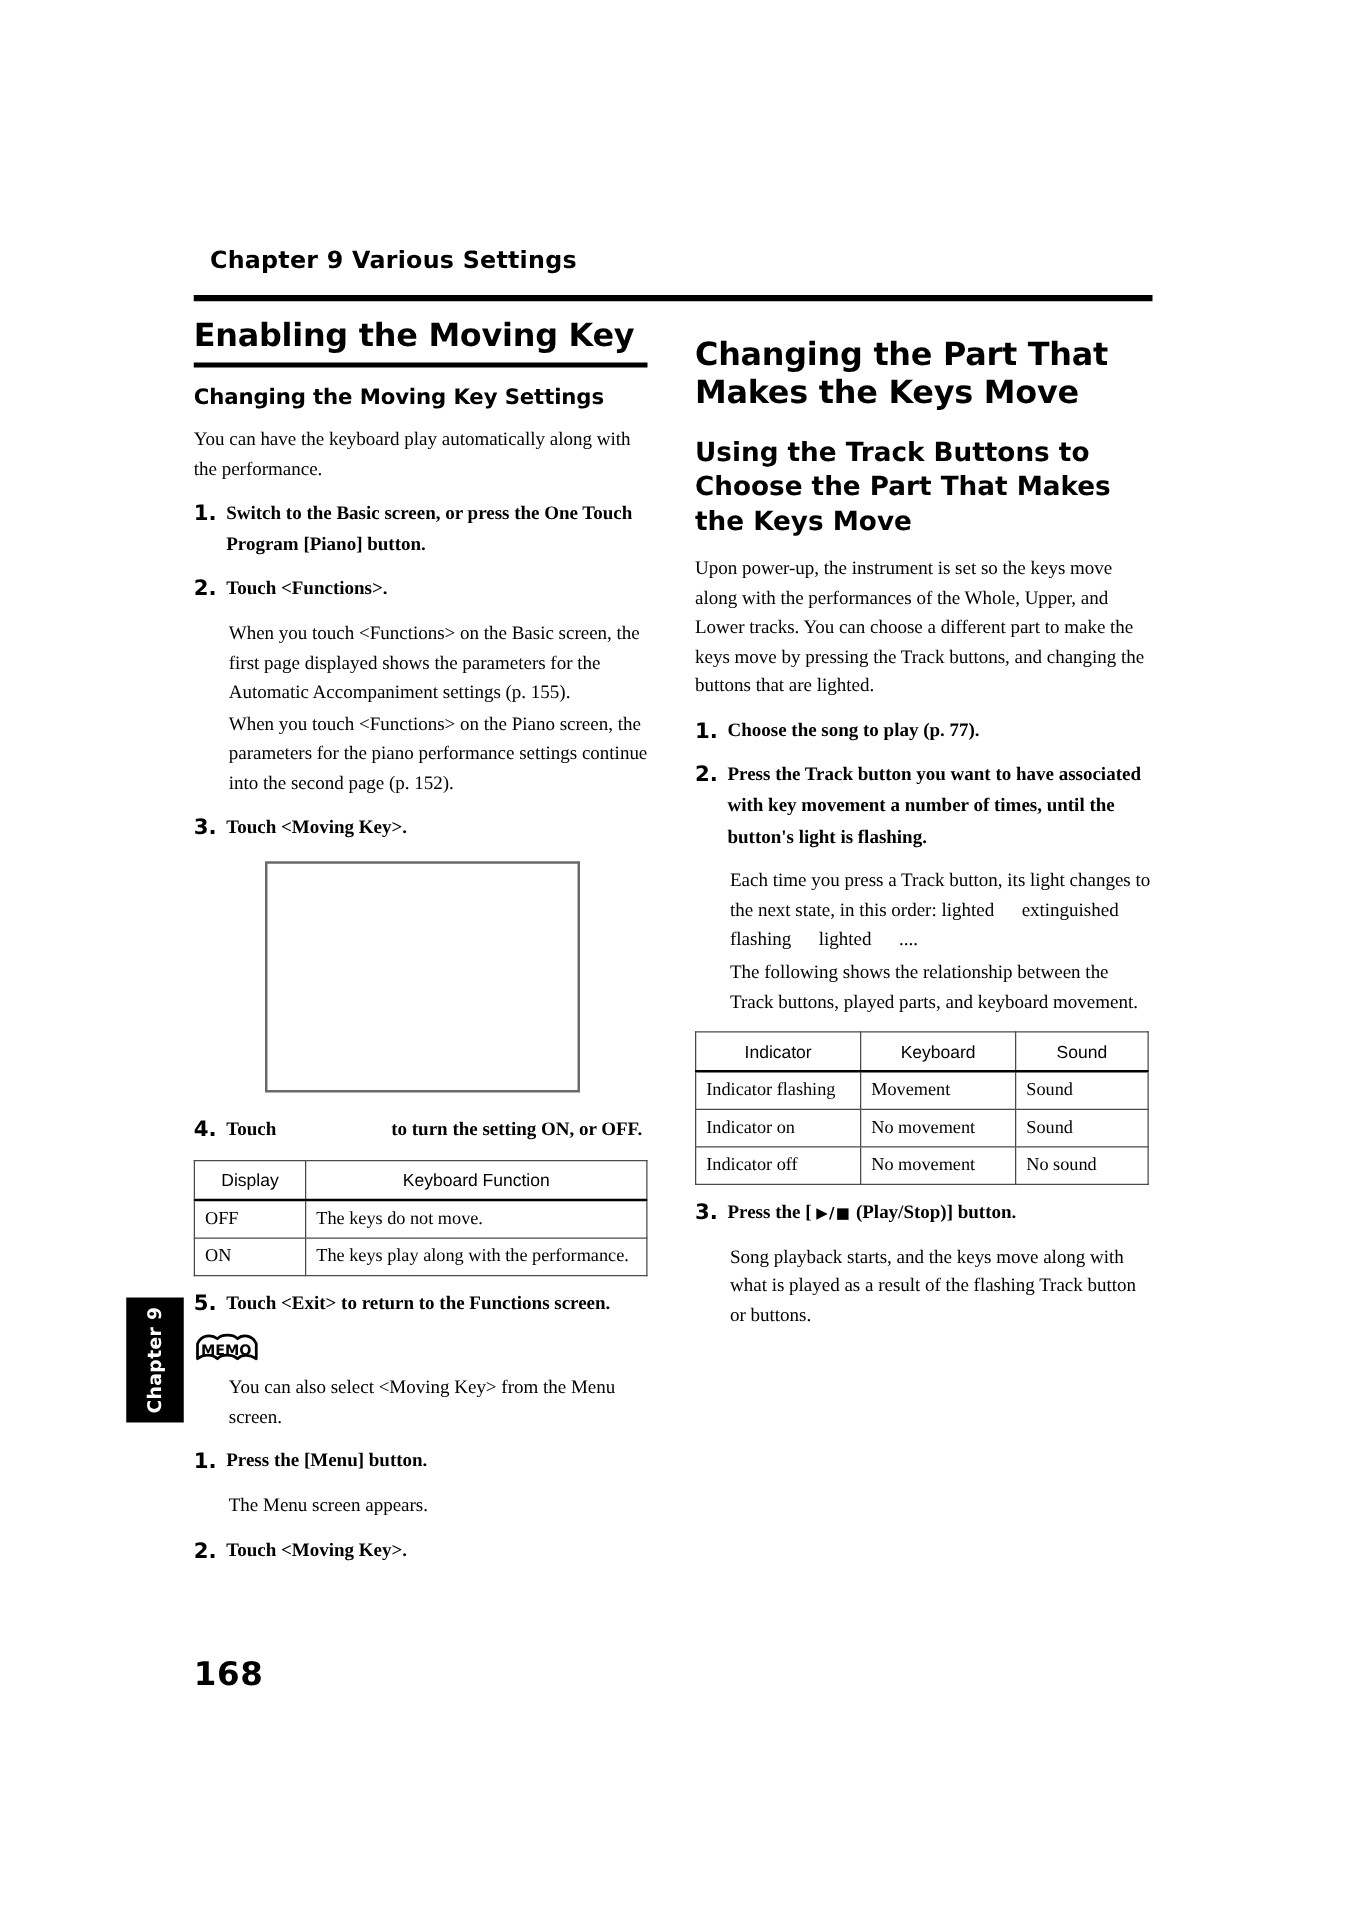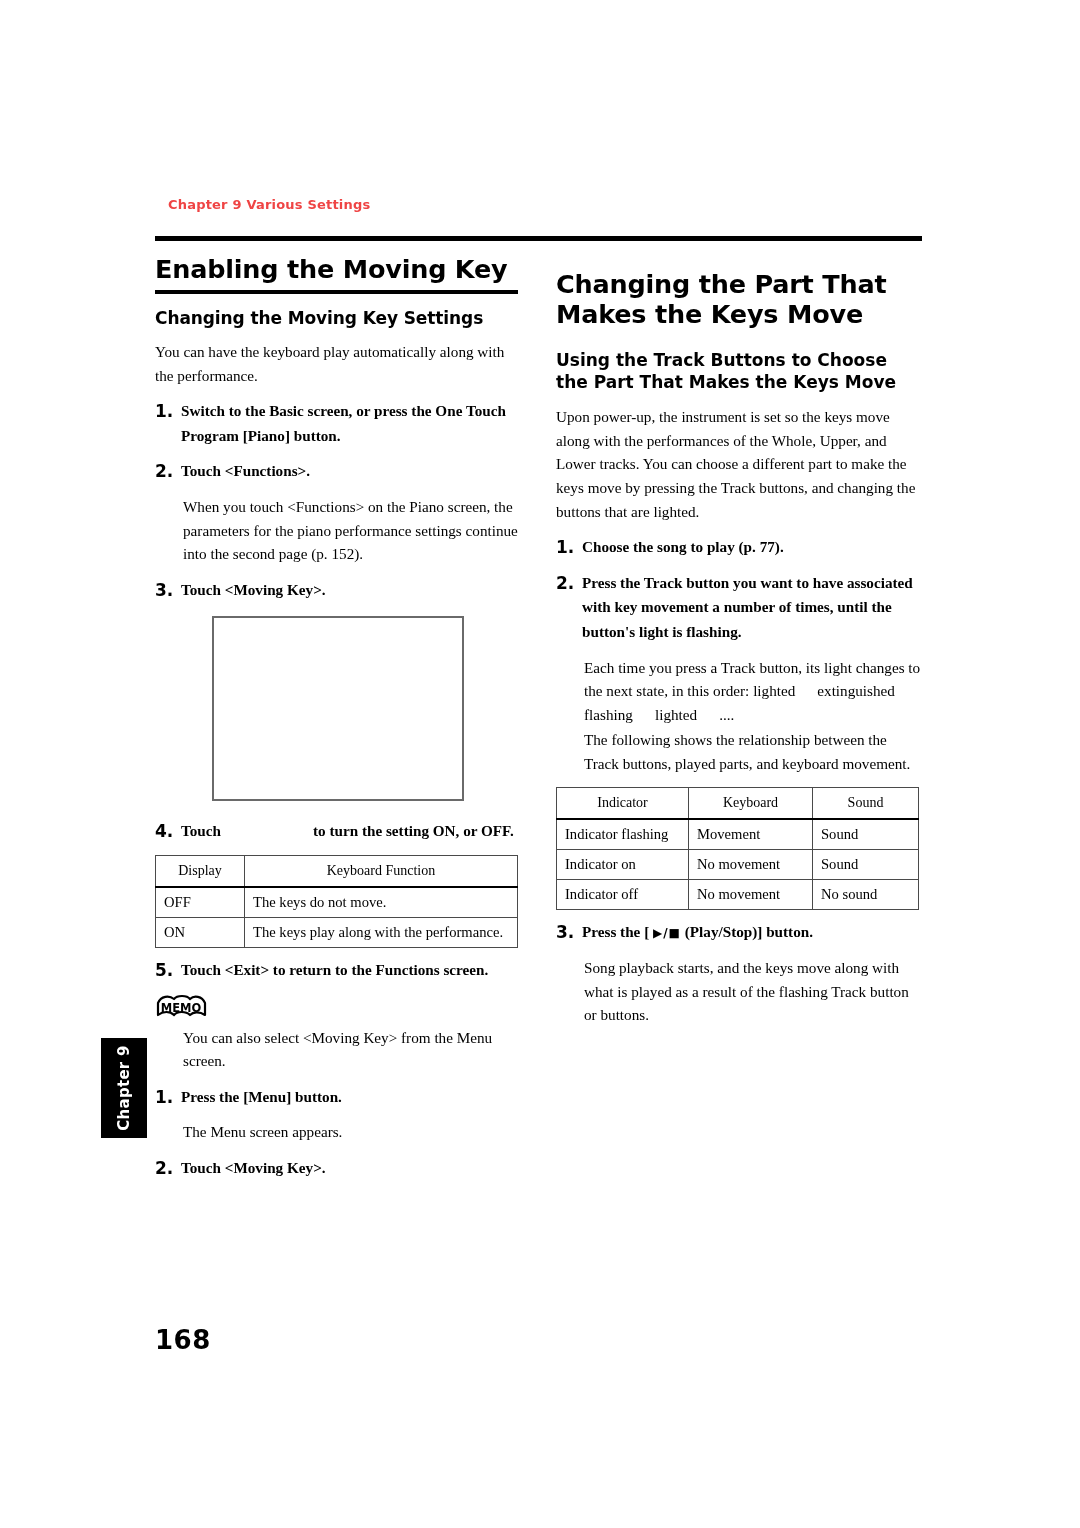--- a/index.html
+++ b/index.html
@@ -23,23 +23,23 @@
     height: 1528px;
   }
 
   
   .running-head {
     position: absolute;
     left: 168px;
     top: 197px;
     font-family: "DejaVu Sans", sans-serif;
     font-weight: bold;
-    font-size: 13px;
+    font-size: 19px;
     letter-spacing: 0.2px;
-    color: #ef4444;
+    color: #000000;
   }
 
   .head-rule {
     position: absolute;
     left: 155px;
     top: 236px;
     width: 767px;
     height: 5px;
     background: #000;
   }
@@ -86,21 +86,21 @@
     font-family: "DejaVu Sans", sans-serif;
     font-weight: bold;
     font-size: 17px;
     line-height: 1.2;
     margin: 0 0 12px 0;
     letter-spacing: -0.1px;
   }
   h3.sub-sub {
     font-family: "DejaVu Sans", sans-serif;
     font-weight: bold;
-    font-size: 17px;
+    font-size: 21px;
     line-height: 1.3;
     margin: 0 0 12px 0;
   }
 
   
   p.body {
     font-family: "Liberation Serif", serif;
     font-size: 15.2px;
     line-height: 1.55;
     margin: 0 0 12px 0;
@@ -159,21 +159,21 @@
   }
 
   
   table.doc-table {
     border-collapse: collapse;
     width: 363px;
     margin: 6px 0 10px 0;
     table-layout: fixed;
   }
   table.doc-table th {
-    font-family: Liberation Serif, serif;
+    font-family: Liberation Sans, sans-serif;
     font-weight: normal;
     font-size: 14px;
     text-align: center;
     padding: 7px 6px;
     border: 1px solid #4a4a4a;
   }
   table.doc-table thead tr {
     border-bottom: 2px solid #000;
   }
   table.doc-table td {
@@ -250,20 +250,21 @@
     <div class="step">
       <div class="step-num">1.</div>
       <div class="step-text">Switch to the Basic screen, or press the One Touch Program [Piano] button.</div>
     </div>
 
     <div class="step">
       <div class="step-num">2.</div>
       <div class="step-text">Touch &lt;Functions&gt;.</div>
     </div>
 
+    <p class="body indent tight">When you touch &lt;Functions&gt; on the Basic screen, the first page displayed shows the parameters for the Automatic Accompaniment settings (p. 155).</p>
     <p class="body indent">When you touch &lt;Functions&gt; on the Piano screen, the parameters for the piano performance settings continue into the second page (p. 152).</p>
 
     <div class="step">
       <div class="step-num">3.</div>
       <div class="step-text">Touch &lt;Moving Key&gt;.</div>
     </div>
 
     <div class="screen-box"></div>
 
     <div class="step">

